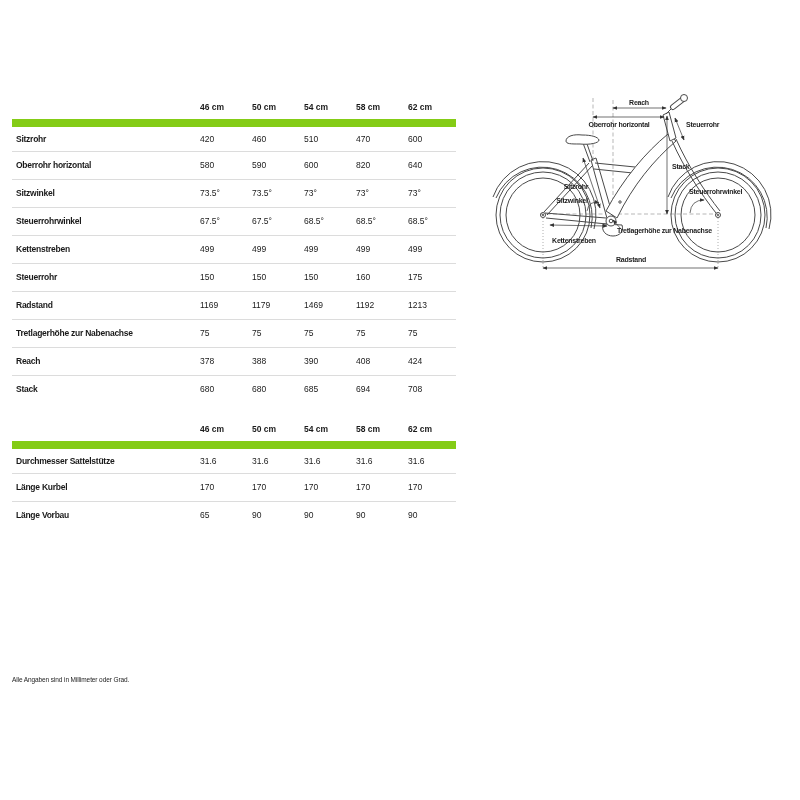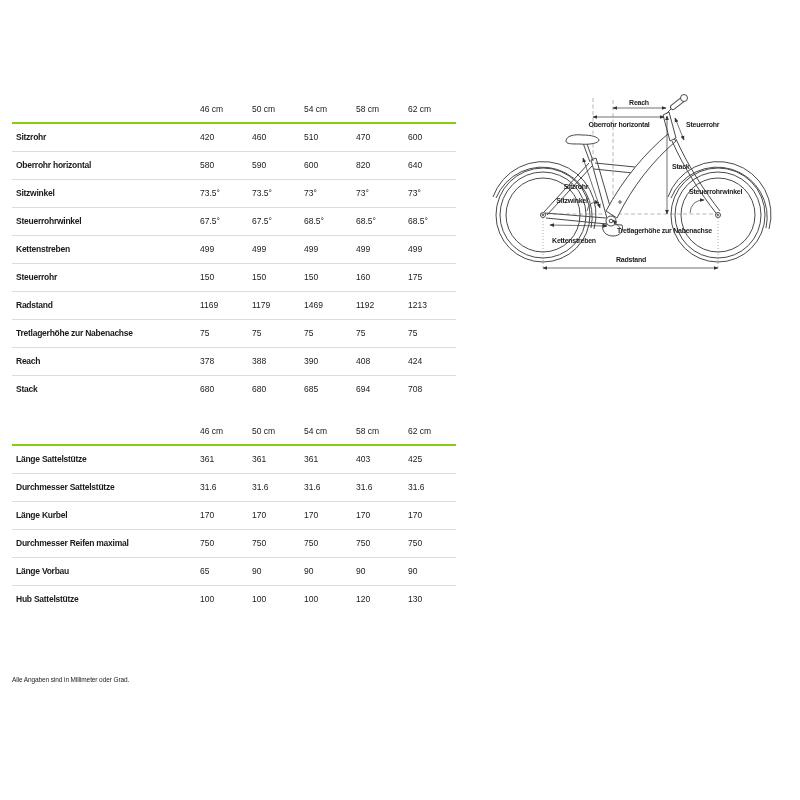--- a/index.html
+++ b/index.html
@@ -6,21 +6,21 @@
   html,body { width:800px; height:800px; background:#ffffff; overflow:hidden;
               font-family:"Liberation Sans", sans-serif; position:relative; }
 
   .tables-wrap { position:absolute; left:12px; top:95px; width:444px; }
 
   table { border-collapse:collapse; table-layout:fixed; width:444px; }
   table + table { margin-top:14px; }
 
   th, td { height:28px; vertical-align:middle; text-align:left;
            font-size:8.5px; color:#1a1a1a; padding:0 0 0 4px; overflow:hidden; }
-  th { font-weight:400; border-bottom:2px solid #84cc16; }
+  th { font-weight:700; border-bottom:8px solid #84cc16; }
   th:first-child, td:first-child { width:184px; }
   th:not(:first-child), td:not(:first-child) { width:52px; }
   td.rowlabel { font-weight:700; letter-spacing:-0.25px; }
   tbody tr:not(:last-child) td { border-bottom:1px solid #dcdcdc; }
 
   .footnote { position:absolute; left:12px; top:676px; font-size:6.5px;
               color:#222; letter-spacing:-0.1px; }
 
   .diagram { position:absolute; left:492px; top:78px; width:300px; height:200px; }
 
@@ -136,66 +136,42 @@
           <th></th>
           <th>46 cm</th>
           <th>50 cm</th>
           <th>54 cm</th>
           <th>58 cm</th>
           <th>62 cm</th>
         </tr>
       </thead>
     <tbody>
         <tr>
-          <td class="rowlabel">Länge Sattelstütze</td>
-          <td>361</td>
-          <td>361</td>
-          <td>361</td>
-          <td>403</td>
-          <td>425</td>
-        </tr>
-        <tr>
           <td class="rowlabel">Durchmesser Sattelstütze</td>
           <td>31.6</td>
           <td>31.6</td>
           <td>31.6</td>
           <td>31.6</td>
           <td>31.6</td>
         </tr>
         <tr>
           <td class="rowlabel">Länge Kurbel</td>
           <td>170</td>
           <td>170</td>
           <td>170</td>
           <td>170</td>
           <td>170</td>
-        </tr>
-        <tr>
-          <td class="rowlabel">Durchmesser Reifen maximal</td>
-          <td>750</td>
-          <td>750</td>
-          <td>750</td>
-          <td>750</td>
-          <td>750</td>
         </tr>
         <tr>
           <td class="rowlabel">Länge Vorbau</td>
           <td>65</td>
           <td>90</td>
           <td>90</td>
           <td>90</td>
           <td>90</td>
-        </tr>
-        <tr>
-          <td class="rowlabel">Hub Sattelstütze</td>
-          <td>100</td>
-          <td>100</td>
-          <td>100</td>
-          <td>120</td>
-          <td>130</td>
         </tr>
       </tbody>
   </table>
 </div>
 
 <div class="footnote">Alle Angaben sind in Millimeter oder Grad.</div>
 
 <svg class="diagram" viewBox="0 0 300 200" xmlns="http://www.w3.org/2000/svg">
   <defs>
     <marker id="ah" viewBox="0 0 8 8" refX="7" refY="4" markerWidth="7" markerHeight="7" orient="auto-start-reverse">

